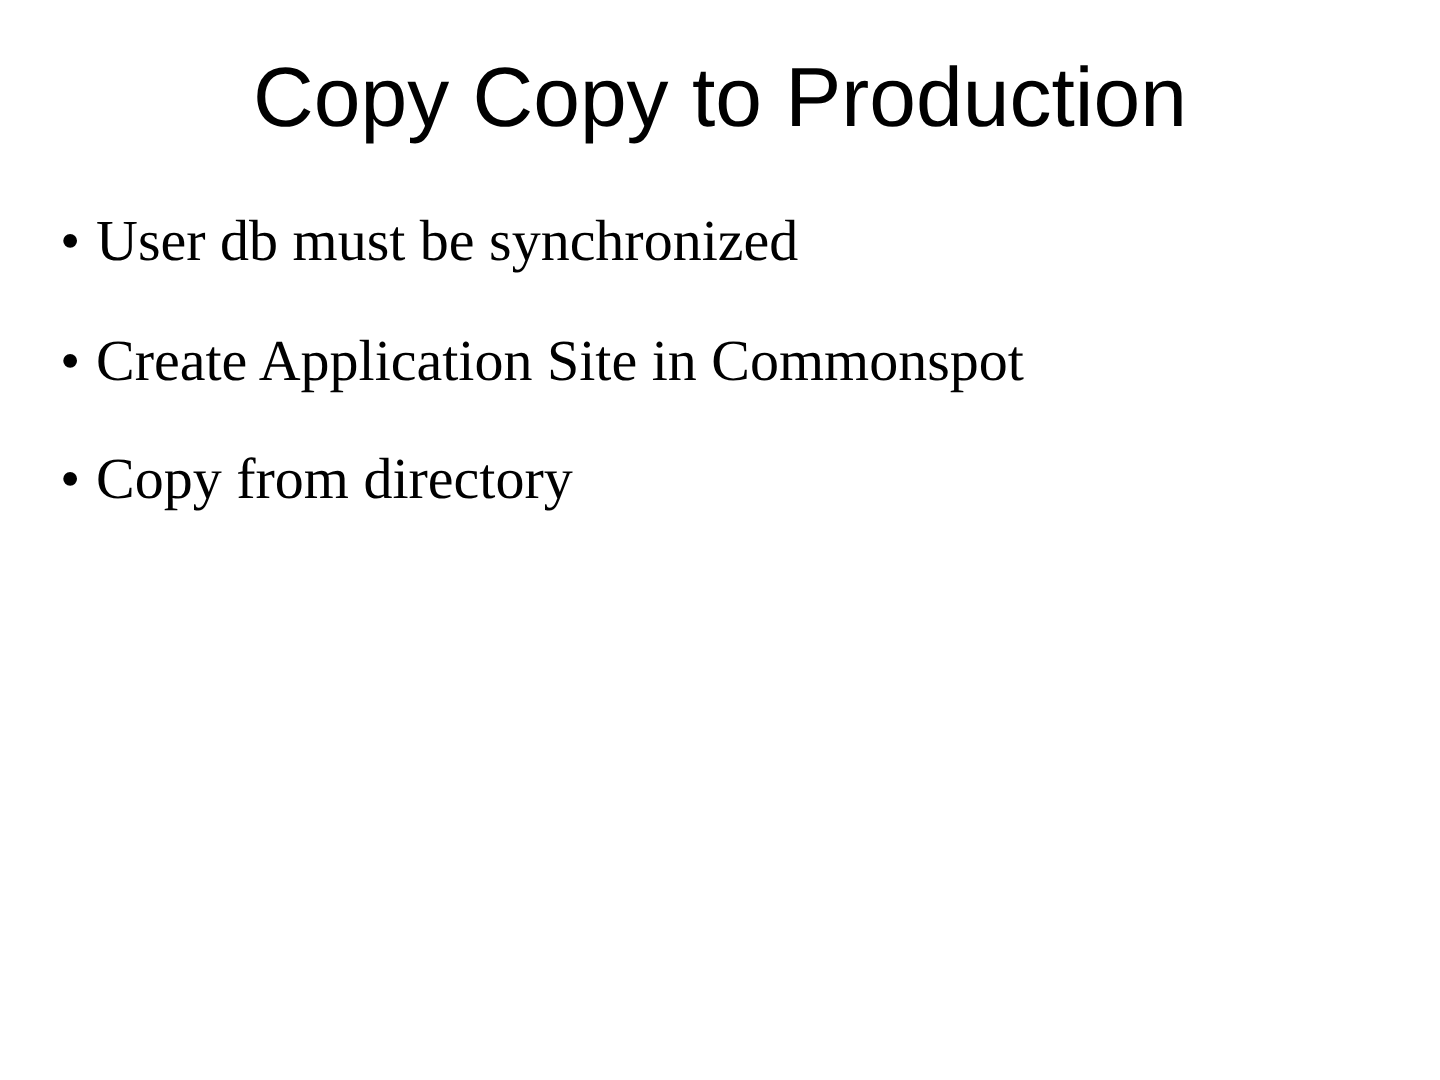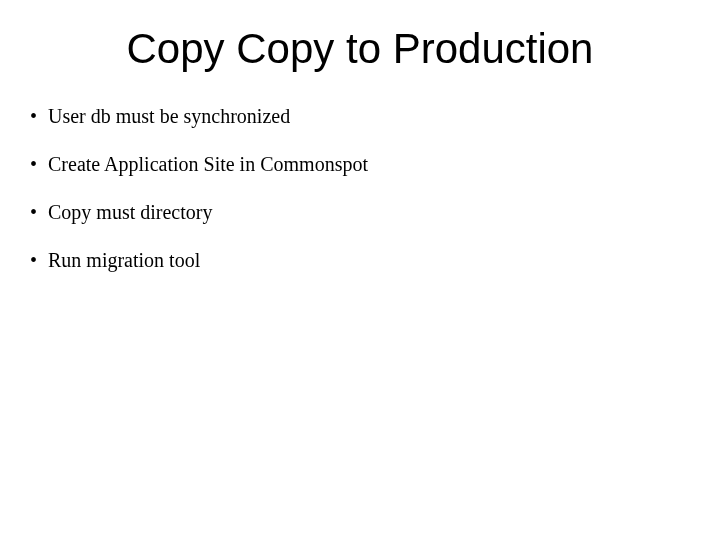--- a/index.html
+++ b/index.html
@@ -22,36 +22,35 @@
       font-weight: normal;
       text-align: center;
       margin-bottom: 30px;
       margin-top: 5px;
     }
     .bullet-list {
       list-style: none;
       padding-left: 0;
     }
     .bullet-item {
-      font-size: 20px;
+      font-size: 29px;
       line-height: 1.3;
       margin-bottom: 22px;
       padding-left: 18px;
       position: relative;
     }
     .bullet-item::before {
       content: "•";
       position: absolute;
       left: 0;
       top: 0;
     }
   </style>
 </head>
 <body>
 
 <h1 class="title">Copy Copy to Production</h1>
 
 <ul class="bullet-list">
   <li class="bullet-item">User db must be synchronized</li>
   <li class="bullet-item">Create Application Site in Commonspot</li>
-  <li class="bullet-item">Copy must directory</li>
-  <li class="bullet-item">Run migration tool</li>
+  <li class="bullet-item">Copy from directory</li>
 </ul>
 
 </body></html>

